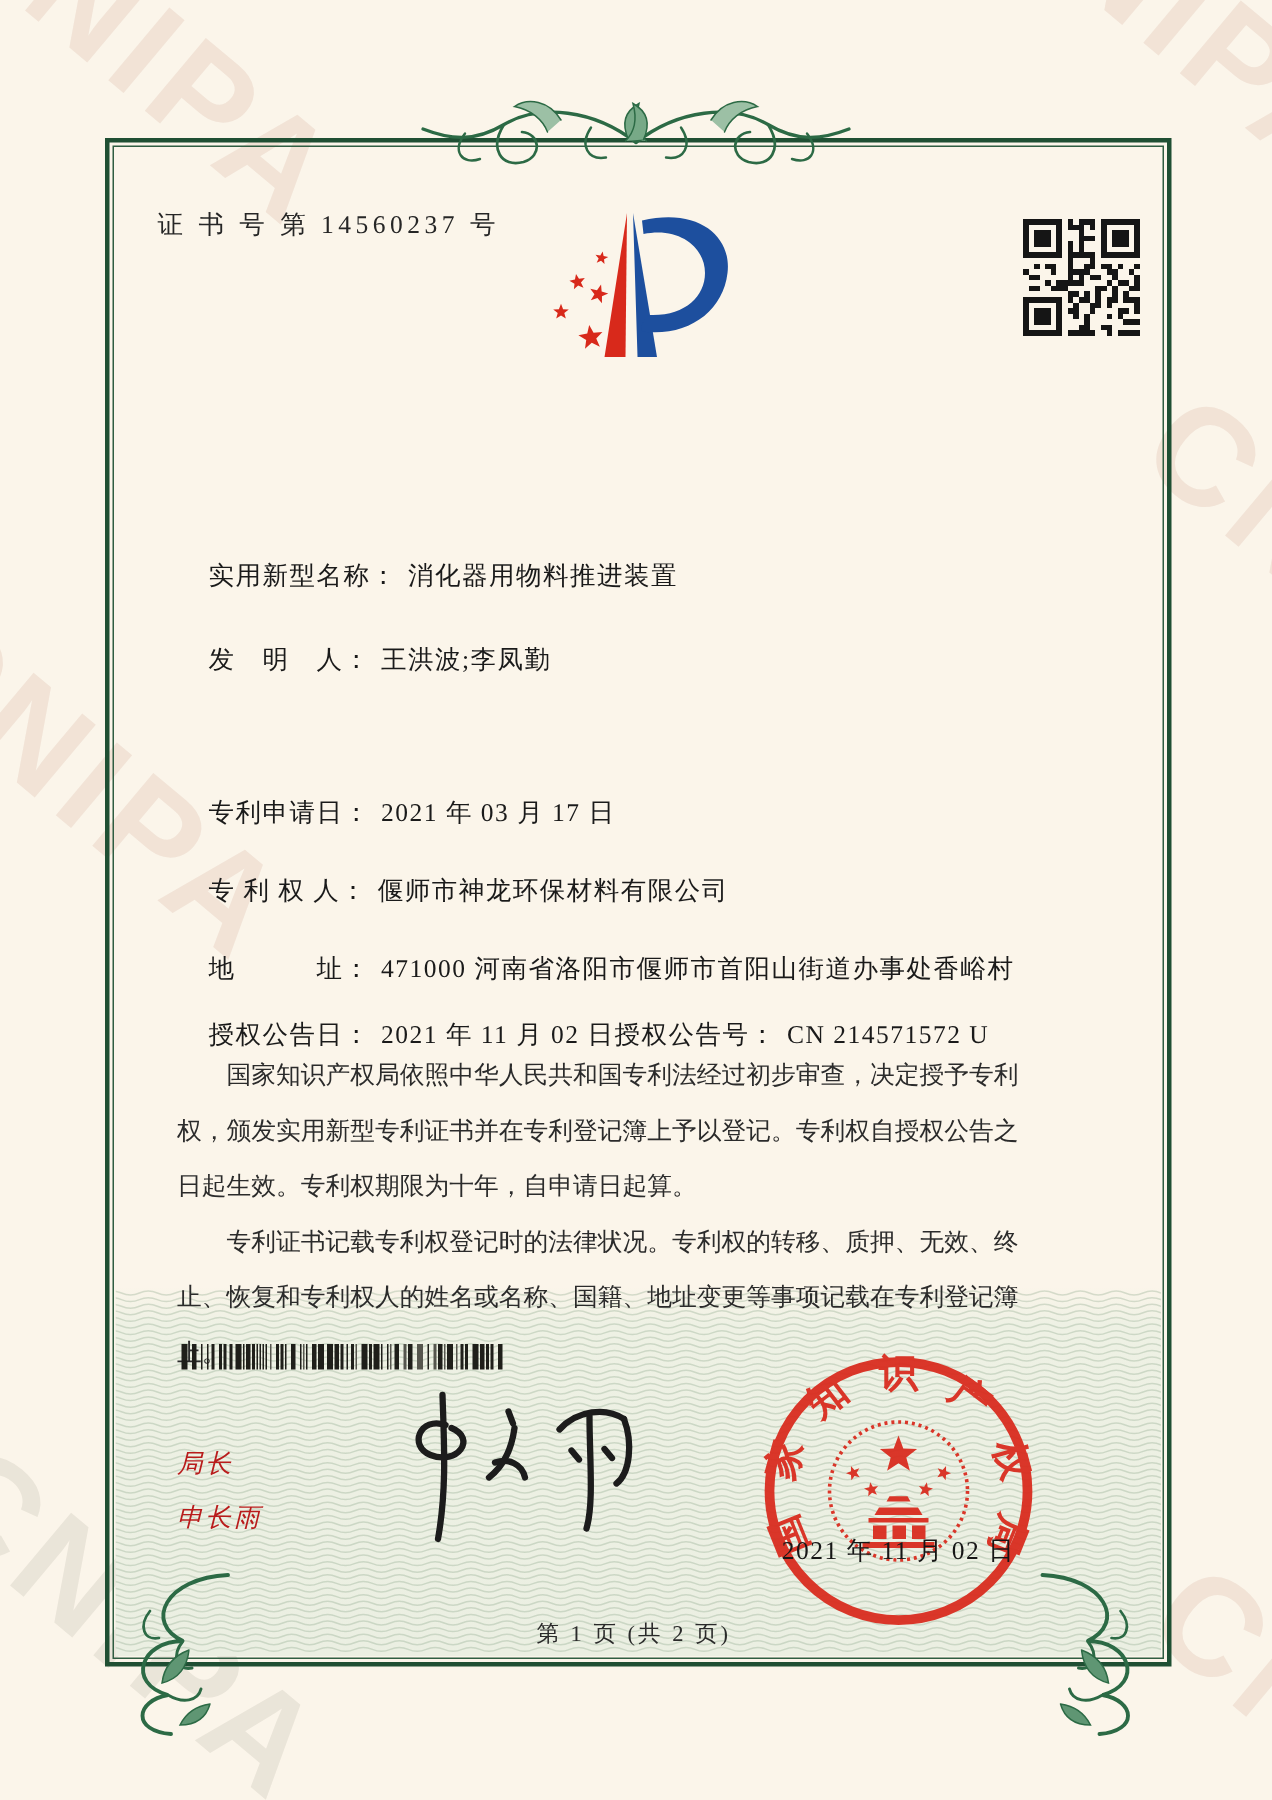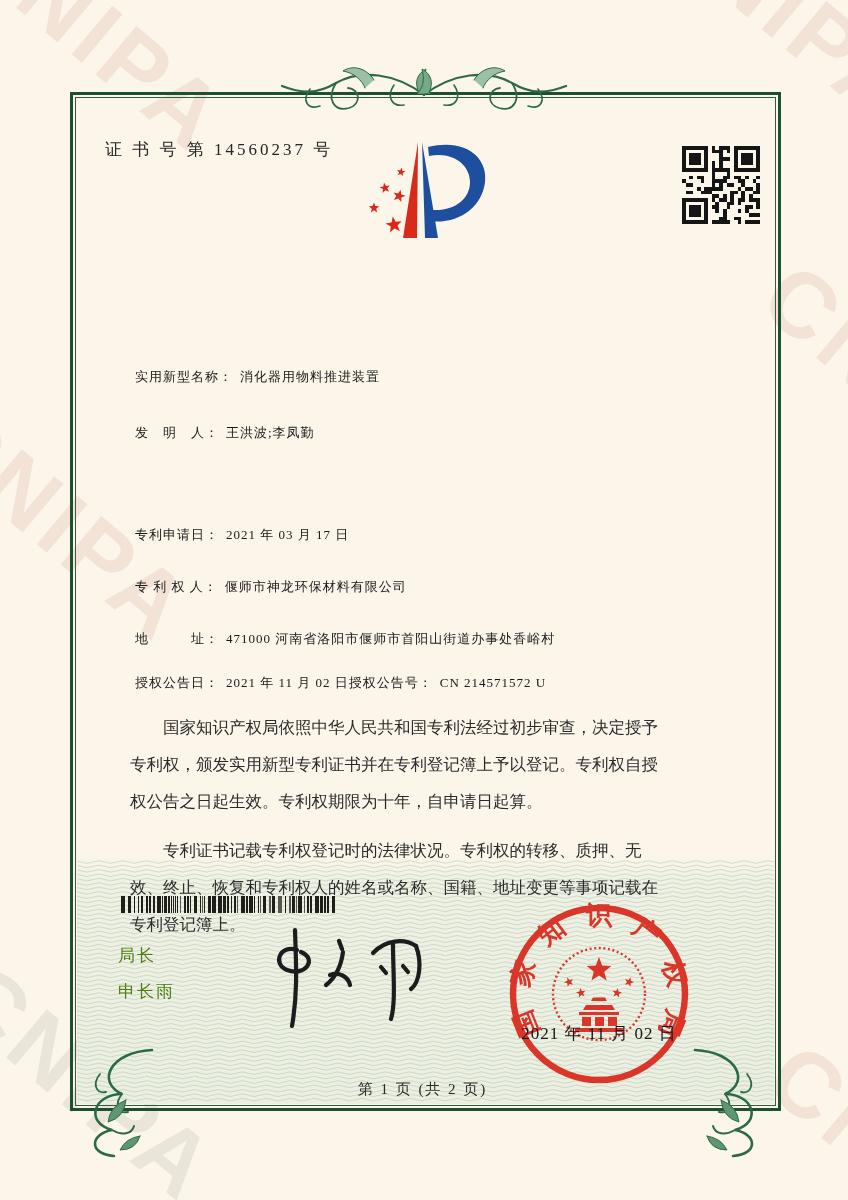--- a/index.html
+++ b/index.html
@@ -14,33 +14,33 @@
   .frame-inner{position:absolute;inset:2px;border:1px solid #2f5d41;}
   .guilloche{position:absolute;left:4px;right:4px;bottom:4px;height:246px;
              background:linear-gradient(180deg,rgba(238,242,230,0) 0%,#eef1e4 10%,#ebefe2 100%);
              overflow:hidden;}
   .cert-no{position:absolute;left:105px;top:138px;font-size:17px;letter-spacing:3px;
            color:#262626;white-space:pre;z-index:2;}
   .logo{position:absolute;left:358px;top:138px;width:130px;height:112px;z-index:2;}
   .qr{position:absolute;left:682px;top:146px;width:78px;height:78px;z-index:2;}
   .title{position:absolute;left:0;right:0;top:246px;text-align:center;font-size:40px;
          font-weight:bold;letter-spacing:10px;color:#141414;z-index:2;}
-  .row{position:absolute;left:118px;font-size:13px;color:#1a1a1a;letter-spacing:1px;
+  .row{position:absolute;left:118px;font-size:17px;color:#1a1a1a;letter-spacing:1px;
        white-space:pre;z-index:2;}
   .row .val{margin-left:7px;}
   .row .lbl2{}
   .r1{top:352px}.r2{top:408px}.r3{top:459px}.r4{top:510px}.r5{top:562px}.r6{top:614px}.r7{top:658px}
   .body-text{position:absolute;left:118px;top:698px;width:564px;font-size:16.5px;
              line-height:37px;color:#2b2b2b;z-index:2;}
-  .body-text p{margin:12px;text-indent:2em;font-family:Liberation Mono, monospace;}
+  .body-text p{margin:0;text-indent:2em;}
   .barcode{position:absolute;left:121px;top:896px;width:216px;height:17px;display:flex;
            align-items:stretch;z-index:2;}
   .barcode span{display:block;height:100%;}
-  .commissioner{position:absolute;left:118px;top:938px;font-size:17px;color:#4d7c0f;
-                line-height:36px;z-index:2;letter-spacing:2px;}
+  .commissioner{position:absolute;left:118px;top:958px;font-size:17px;color:#b91c1c;
+                line-height:36px;z-index:2;letter-spacing:2px;font-style:italic;}
   .signature{position:absolute;left:235px;top:922px;width:205px;height:112px;z-index:3;}
   .seal{position:absolute;left:505px;top:900px;width:188px;height:188px;z-index:2;opacity:.93;}
   .seal-date{position:absolute;left:501px;top:1022px;width:196px;text-align:center;
              font-size:17px;color:#161616;letter-spacing:1px;z-index:3;white-space:pre;}
   .page-footer{position:absolute;left:70px;width:705px;top:1080px;text-align:center;
                font-size:15px;color:#2a2a2a;letter-spacing:2px;z-index:2;white-space:pre;}
   .note{position:absolute;left:70px;width:705px;top:1140px;text-align:center;z-index:2;}
   .note span{display:inline-block;background:#fffdf6;padding:3px 14px;font-size:15.5px;
              color:#2a2a2a;letter-spacing:2px;}
   .ornament-top{position:absolute;left:50%;top:55px;transform:translateX(-50%);

